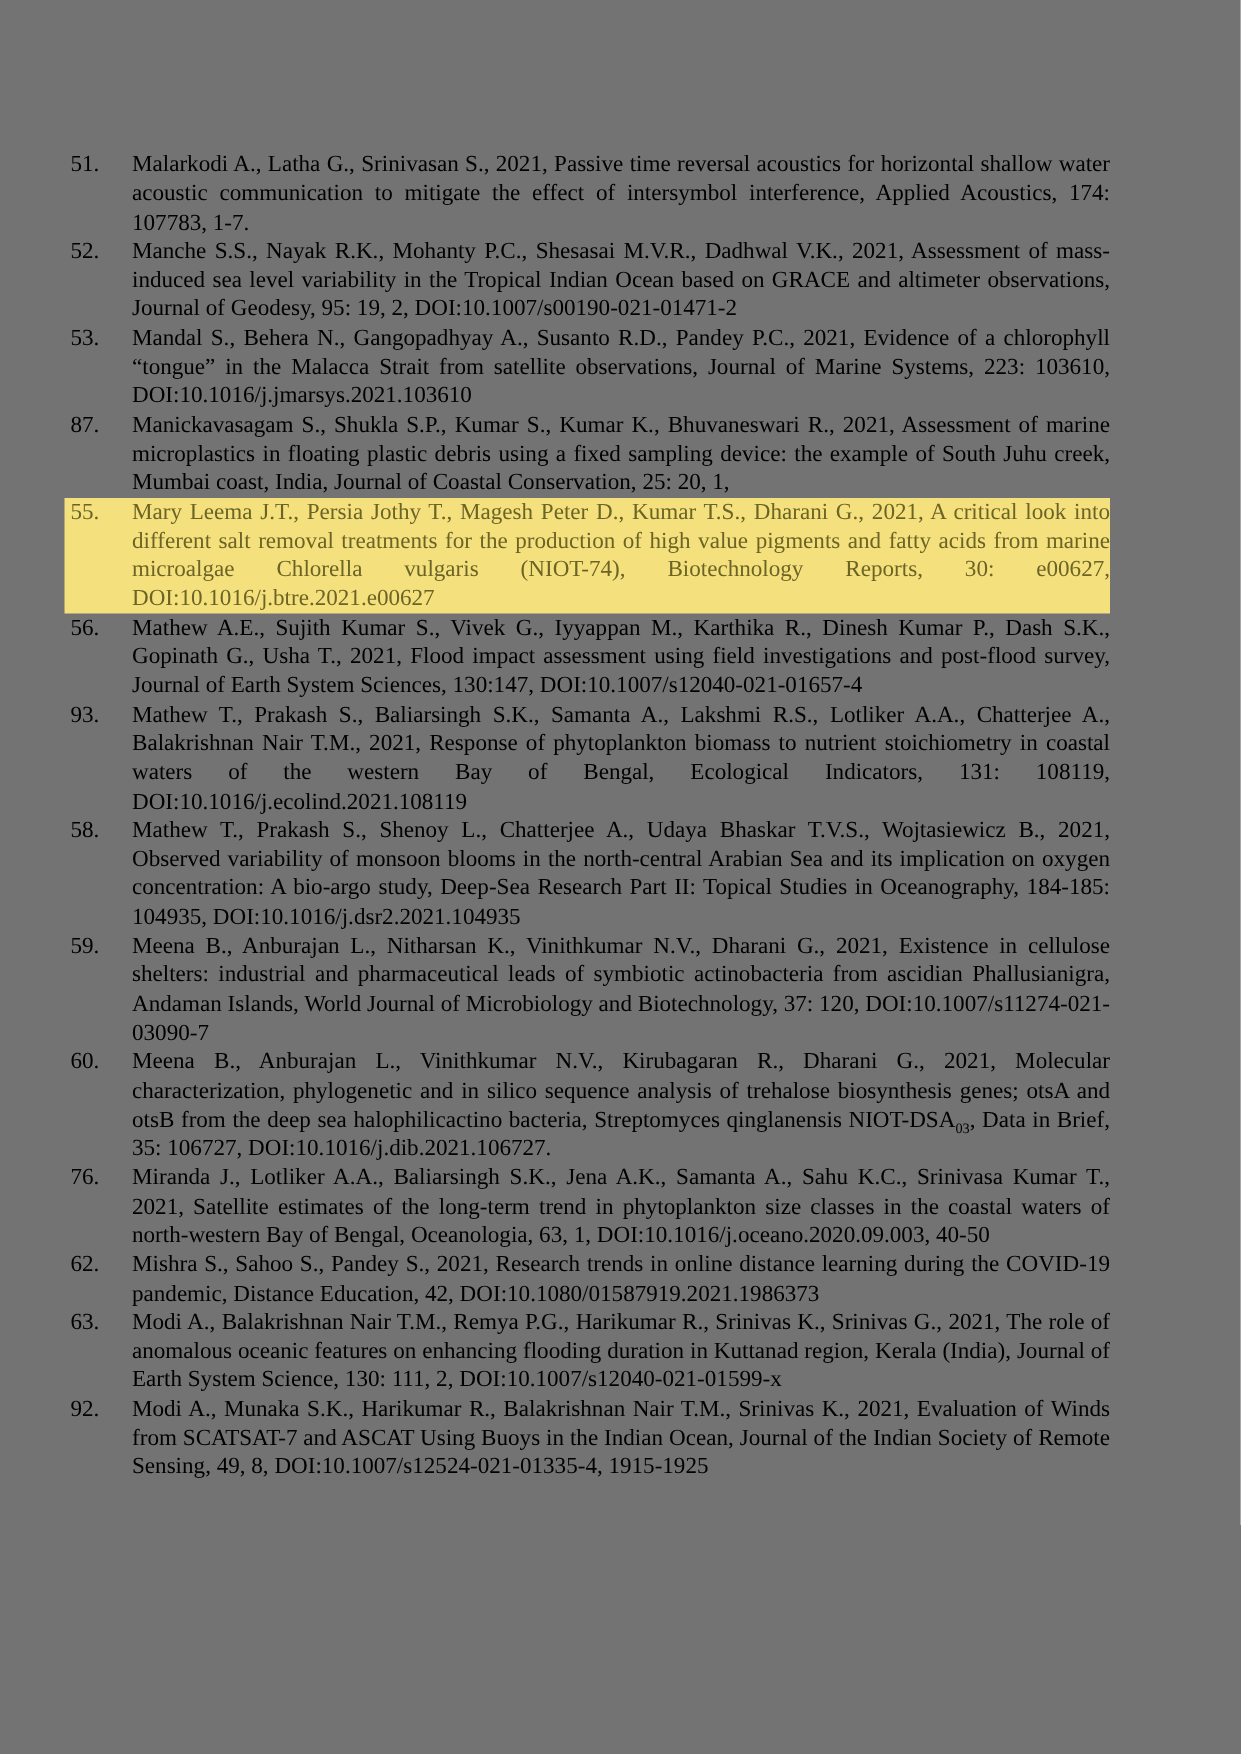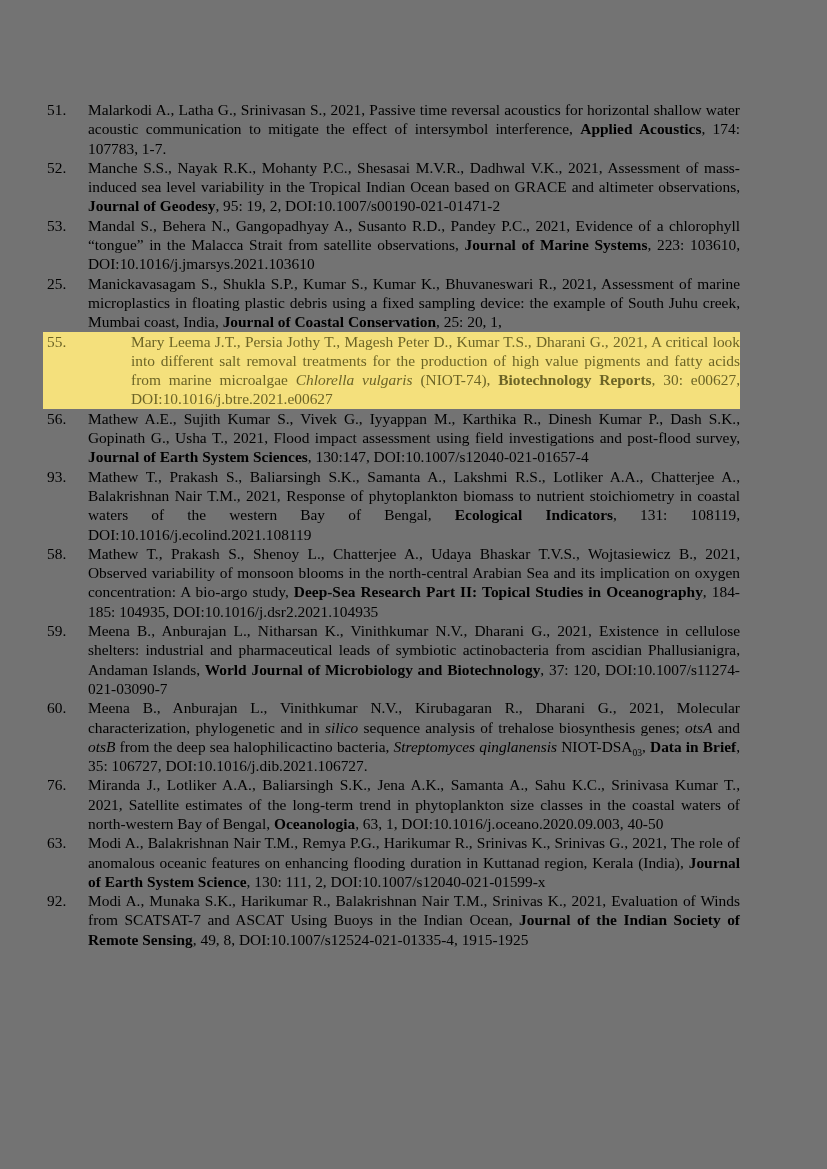--- a/index.html
+++ b/index.html
@@ -14,45 +14,45 @@
   }
   .refs{
     position:absolute;
     left:47px;top:100px;width:693px;
     font-size:15.4px;
     line-height:19.3px;
   }
   .ref{display:flex;align-items:flex-start;}
   .num{flex:0 0 41px;width:41px;}
   .txt{flex:1;text-align:justify;overflow-wrap:break-word;}
-  .seg-b{font-weight:bold;}
-  .seg-i{font-style:italic;}
+  .seg-b{font-weight:normal;}
+  .seg-i{}
   .seg-sub{vertical-align:sub;font-size:0.62em;line-height:0;}
   .hl{background:var(--hl-bg);margin-left:-4px;padding-left:4px;}
-  .hl-olive{color:var(--hl-text);gap:43px;}
+  .hl-olive{color:var(--hl-text);}
 </style>
 </head>
 <body>
 
 <div class="page">
   <div class="refs">
       <div class="ref">
         <div class="num">51.</div>
         <div class="txt"><span class="seg-n">Malarkodi A., Latha G., Srinivasan S., 2021, Passive time reversal acoustics for horizontal shallow water acoustic communication to mitigate the effect of intersymbol interference, </span><span class="seg-b">Applied Acoustics</span><span class="seg-n">, 174: 107783, 1-7.</span></div>
       </div>
       <div class="ref">
         <div class="num">52.</div>
         <div class="txt"><span class="seg-n">Manche S.S., Nayak R.K., Mohanty P.C., Shesasai M.V.R., Dadhwal V.K., 2021, Assessment of mass-induced sea level variability in the Tropical Indian Ocean based on GRACE and altimeter observations, </span><span class="seg-b">Journal of Geodesy</span><span class="seg-n">, 95: 19, 2, DOI:10.1007/s00190-021-01471-2</span></div>
       </div>
       <div class="ref">
         <div class="num">53.</div>
         <div class="txt"><span class="seg-n">Mandal S., Behera N., Gangopadhyay A., Susanto R.D., Pandey P.C., 2021, Evidence of a chlorophyll “tongue” in the Malacca Strait from satellite observations, </span><span class="seg-b">Journal of Marine Systems</span><span class="seg-n">, 223: 103610, DOI:10.1016/j.jmarsys.2021.103610</span></div>
       </div>
       <div class="ref">
-        <div class="num">25.</div>
+        <div class="num">87.</div>
         <div class="txt"><span class="seg-n">Manickavasagam S., Shukla S.P., Kumar S., Kumar K., Bhuvaneswari R., 2021, Assessment of marine microplastics in floating plastic debris using a fixed sampling device: the example of South Juhu creek, Mumbai coast, India, </span><span class="seg-b">Journal of Coastal Conservation</span><span class="seg-n">, 25: 20, 1,</span></div>
       </div>
       <div class="ref hl hl-olive">
         <div class="num">55.</div>
         <div class="txt"><span class="seg-n">Mary Leema J.T., Persia Jothy T., Magesh Peter D., Kumar T.S., Dharani G., 2021, A critical look into different salt removal treatments for the production of high value pigments and fatty acids from marine microalgae </span><span class="seg-i">Chlorella vulgaris</span><span class="seg-n"> (NIOT-74), </span><span class="seg-b">Biotechnology Reports</span><span class="seg-n">, 30: e00627, DOI:10.1016/j.btre.2021.e00627</span></div>
       </div>
       <div class="ref">
         <div class="num">56.</div>
         <div class="txt"><span class="seg-n">Mathew A.E., Sujith Kumar S., Vivek G., Iyyappan M., Karthika R., Dinesh Kumar P., Dash S.K., Gopinath G., Usha T., 2021, Flood impact assessment using field investigations and post-flood survey, </span><span class="seg-b">Journal of Earth System Sciences</span><span class="seg-n">, 130:147, DOI:10.1007/s12040-021-01657-4</span></div>
       </div>
@@ -70,20 +70,24 @@
       </div>
       <div class="ref">
         <div class="num">60.</div>
         <div class="txt"><span class="seg-n">Meena B., Anburajan L., Vinithkumar N.V., Kirubagaran R., Dharani G., 2021, Molecular characterization, phylogenetic and in </span><span class="seg-i">silico</span><span class="seg-n"> sequence analysis of trehalose biosynthesis genes; </span><span class="seg-i">otsA</span><span class="seg-n"> and </span><span class="seg-i">otsB</span><span class="seg-n"> from the deep sea halophilicactino bacteria, </span><span class="seg-i">Streptomyces qinglanensis</span><span class="seg-n"> NIOT-DSA</span><span class="seg-sub">03</span><span class="seg-n">, </span><span class="seg-b">Data in Brief</span><span class="seg-n">, 35: 106727, DOI:10.1016/j.dib.2021.106727.</span></div>
       </div>
       <div class="ref">
         <div class="num">76.</div>
         <div class="txt"><span class="seg-n">Miranda J., Lotliker A.A., Baliarsingh S.K., Jena A.K., Samanta A., Sahu K.C., Srinivasa Kumar T., 2021, Satellite estimates of the long-term trend in phytoplankton size classes in the coastal waters of north-western Bay of Bengal, </span><span class="seg-b">Oceanologia</span><span class="seg-n">, 63, 1, DOI:10.1016/j.oceano.2020.09.003, 40-50</span></div>
       </div>
       <div class="ref">
+        <div class="num">62.</div>
+        <div class="txt"><span class="seg-n">Mishra S., Sahoo S., Pandey S., 2021, Research trends in online distance learning during the COVID-19 pandemic, </span><span class="seg-b">Distance Education</span><span class="seg-n">, 42, DOI:10.1080/01587919.2021.1986373</span></div>
+      </div>
+      <div class="ref">
         <div class="num">63.</div>
         <div class="txt"><span class="seg-n">Modi A., Balakrishnan Nair T.M., Remya P.G., Harikumar R., Srinivas K., Srinivas G., 2021, The role of anomalous oceanic features on enhancing flooding duration in Kuttanad region, Kerala (India), </span><span class="seg-b">Journal of Earth System Science</span><span class="seg-n">, 130: 111, 2, DOI:10.1007/s12040-021-01599-x</span></div>
       </div>
       <div class="ref">
         <div class="num">92.</div>
         <div class="txt"><span class="seg-n">Modi A., Munaka S.K., Harikumar R., Balakrishnan Nair T.M., Srinivas K., 2021, Evaluation of Winds from SCATSAT-7 and ASCAT Using Buoys in the Indian Ocean, </span><span class="seg-b">Journal of the Indian Society of Remote Sensing</span><span class="seg-n">, 49, 8, DOI:10.1007/s12524-021-01335-4, 1915-1925</span></div>
       </div>
     </div>
 </div>
 

